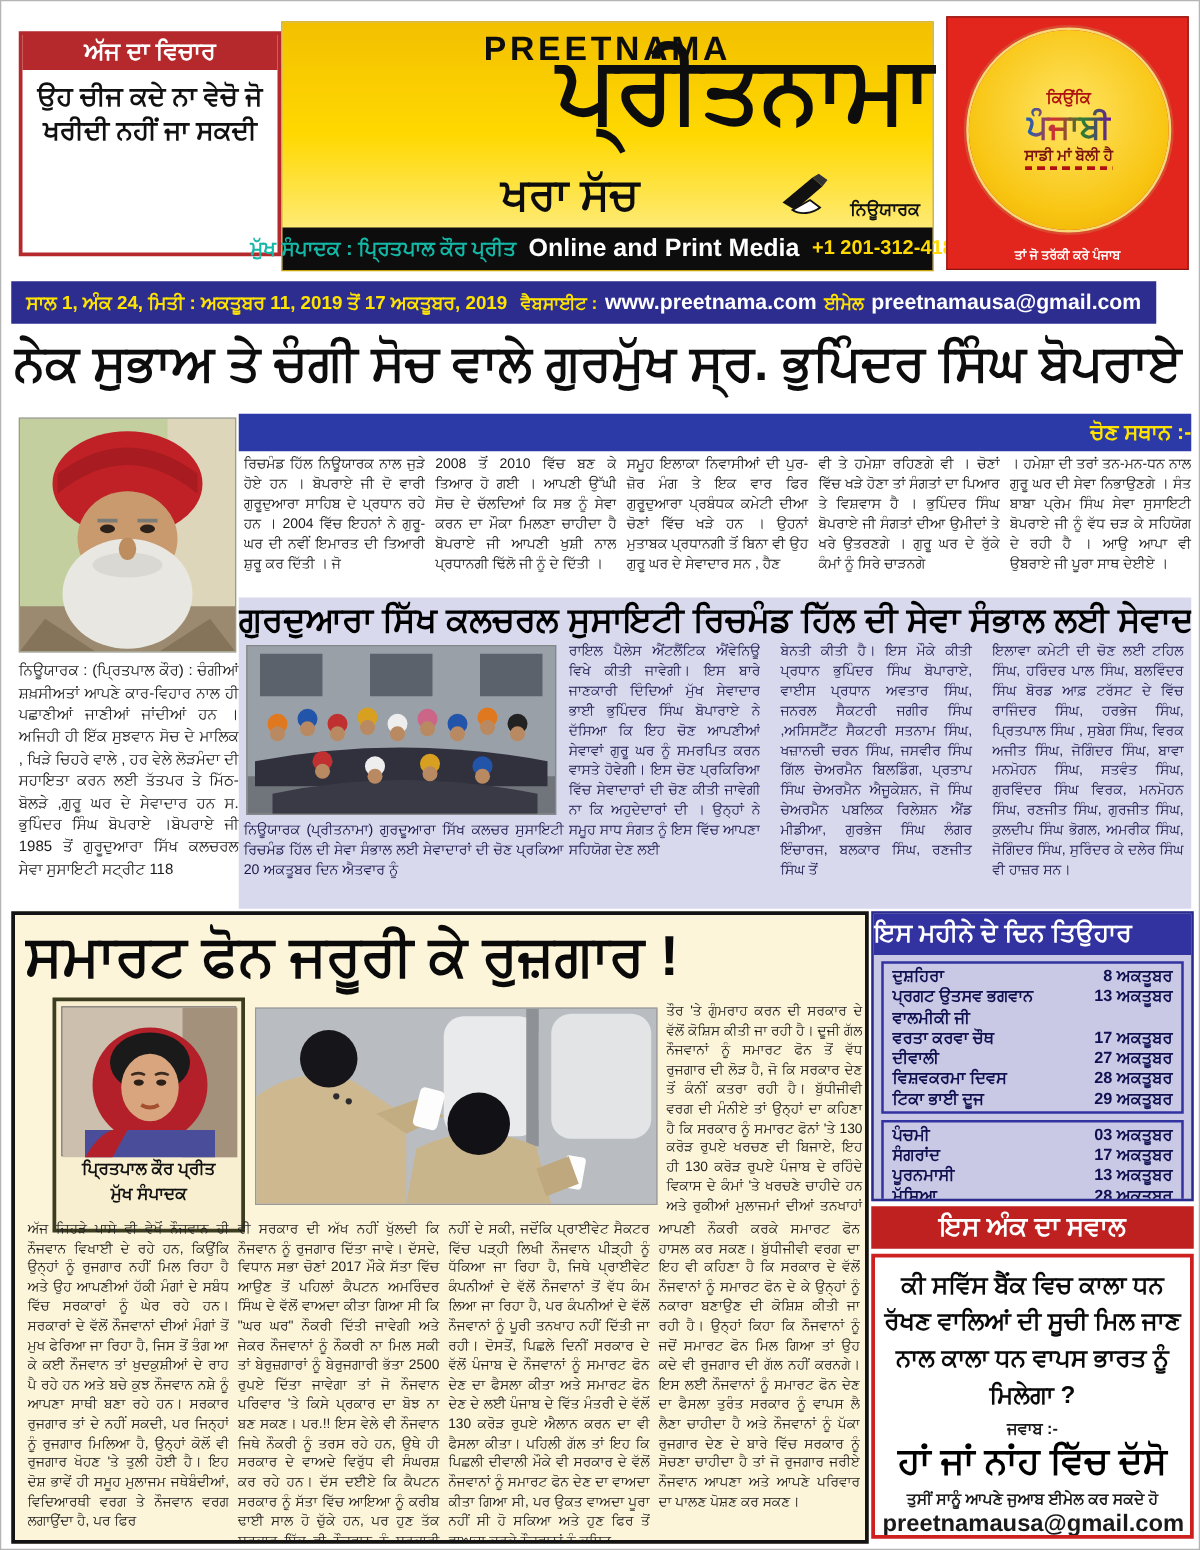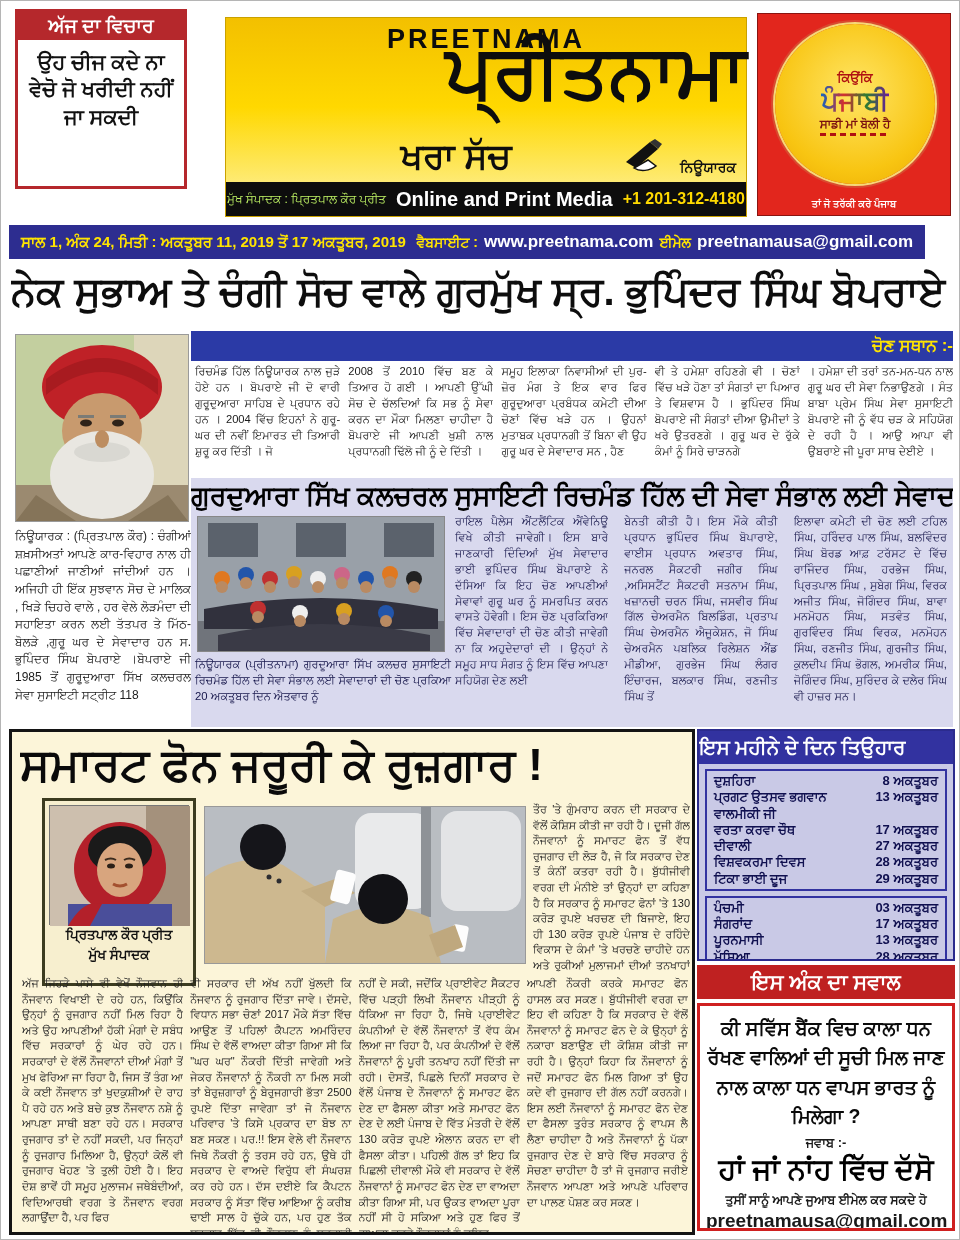--- a/index.html
+++ b/index.html
@@ -2,41 +2,41 @@
 <html><head>
 <meta charset="utf-8">
 <style>
   html,body{margin:0;padding:0;background:#e8e8e8;}
   *{box-sizing:border-box;}
   .page{position:relative;width:960px;height:1240px;margin:0 auto;background:#ffffff;
         border:1px solid #b5b5b5;overflow:hidden;
         font-family:"Liberation Sans","DejaVu Sans",sans-serif;color:#1a1a1a;}
 
   
-  .thought-box{position:absolute;left:14px;top:8px;width:172px;height:180px;
+  .thought-box{position:absolute;left:14px;top:24px;width:210px;height:180px;
                border:3px solid #b5282c;background:#fff;}
   .thought-title{background:#b5282c;color:#fff;font-weight:bold;font-size:19px;
                  text-align:center;padding:3px 0;}
   .thought-text{font-weight:bold;font-size:21px;line-height:1.3;text-align:center;
                 padding:8px 4px;color:#111;}
 
   .logo-box{position:absolute;left:224px;top:16px;width:522px;height:200px;
             background:linear-gradient(180deg,#f3c000 0%,#ffd800 45%,#fdf3a8 100%);
             border:1px solid #c9a100;}
   .logo-en{position:absolute;top:6px;left:0;right:0;text-align:center;
            font-size:27px;font-weight:800;letter-spacing:3px;color:#0d0d0d;}
   .logo-pa{position:absolute;top:10px;left:0;right:0;text-align:right;
            font-size:74px;font-weight:800;color:#0d0d0d;line-height:1.2;}
   .logo-tagline{position:absolute;top:118px;left:0;right:60px;text-align:center;
                 font-size:35px;font-weight:800;color:#0d0d0d;}
   .pen-icon{position:absolute;top:120px;right:78px;width:44px;height:34px;}
   .logo-city{position:absolute;right:10px;bottom:40px;font-size:14px;font-weight:bold;color:#111;}
   .logo-bar{position:absolute;left:0;right:0;bottom:0;height:34px;background:#0d0d0d;
             display:flex;align-items:center;justify-content:center;gap:10px;white-space:nowrap;}
-  .logo-editor{color:#bef264;font-size:12px;font-weight:normal;}
+  .logo-editor{color:#14b8a6;font-size:16px;font-weight:bold;}
   .logo-media{color:#fff;font-size:20px;font-weight:800;}
   .logo-phone{color:#ffd900;font-size:16px;font-weight:800;}
 
   .seal-box{position:absolute;left:756px;top:12px;width:194px;height:203px;
             background:#e2261d;border:1px solid #8a1410;}
   .seal-circle{position:absolute;left:17px;top:10px;width:160px;height:160px;border-radius:50%;
                background:radial-gradient(circle at 50% 42%,#ffe565 0%,#f8c512 65%,#eba800 100%);
                box-shadow:0 0 0 2px #f6d879, 0 0 0 4px #d94a30;
                display:flex;flex-direction:column;align-items:center;justify-content:center;}
   .seal-ring{position:absolute;left:7px;top:0px;width:180px;height:180px;pointer-events:none;}

